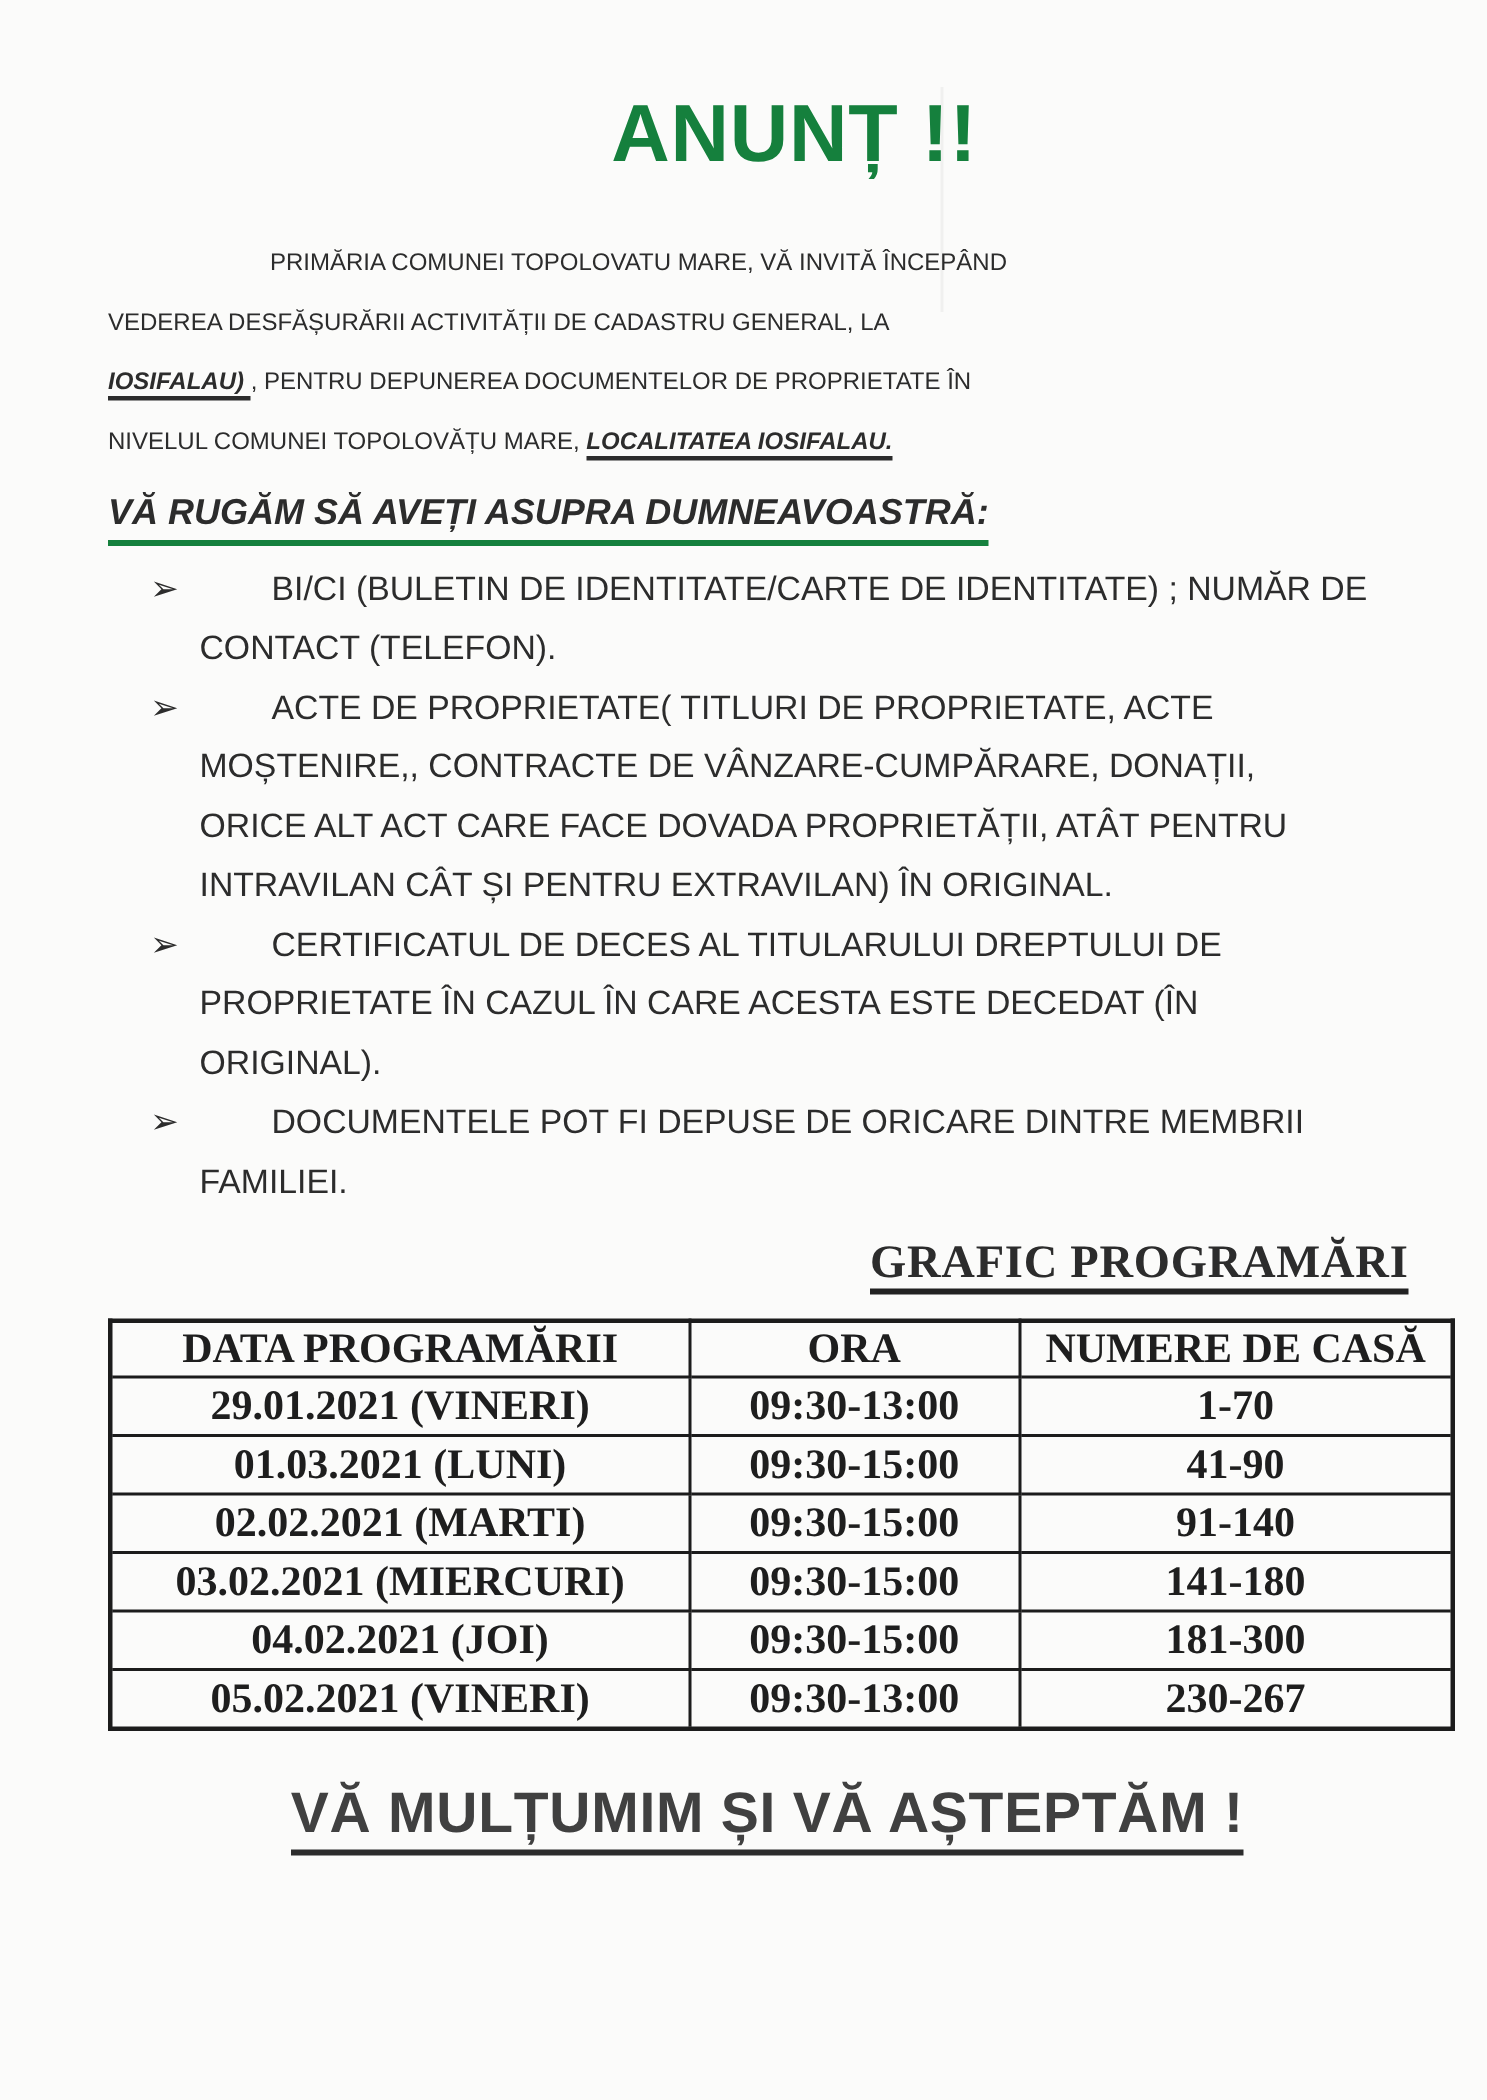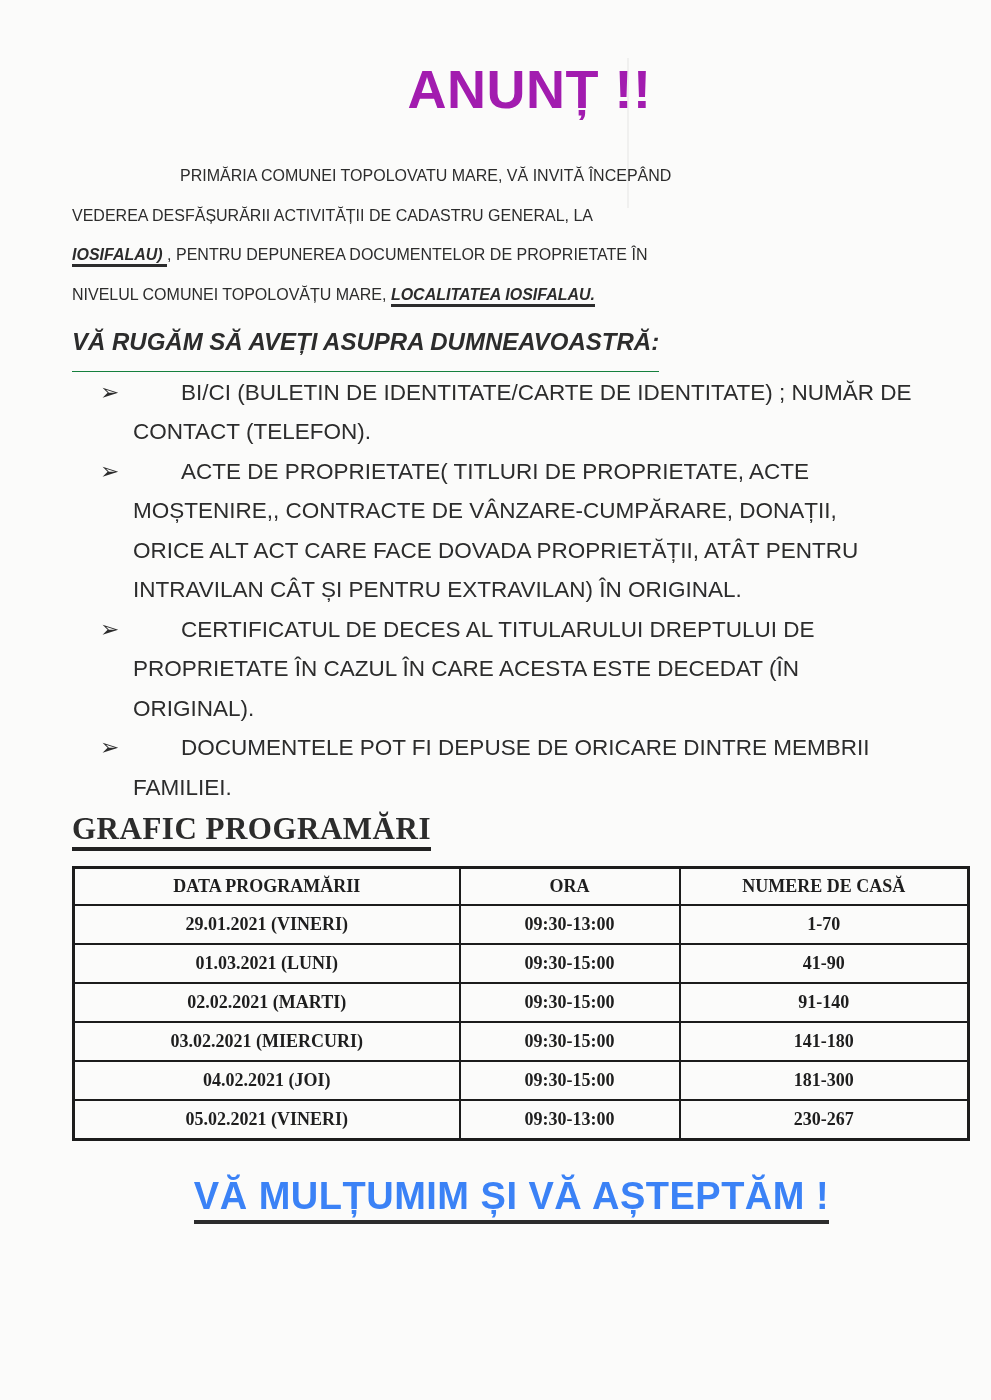--- a/index.html
+++ b/index.html
@@ -14,65 +14,65 @@
   .page { padding: 0 40px 0 72px; }
 
   
   .title {
     margin: 58px 0 0 0;
     font-size: 54px;
     line-height: 62px;
     font-weight: 700;
     text-align: center;
     transform: translateX(18px);
-    color: #a21caf;
+    color: #15803d;
     letter-spacing: 0.5px;
   }
 
   
   .intro { margin-top: 36px; font-size: 16px; line-height: 39.5px; }
   .intro-line { white-space: pre-wrap; }
   .intro-line.indent { text-indent: 108px; }
   .plain { font-weight: 400; }
   .biu {
     font-weight: 700;
     font-style: italic;
     border-bottom: 3px solid #2c2c2c;
     padding-bottom: 1px;
   }
 
   
   .req-heading { margin: 8px 0 0 0; font-size: 24px; line-height: 39.5px; font-weight: 700; font-style: italic; }
-  .req-heading .ul { border-bottom: 1px solid #15803d; padding-bottom: 16px; }
+  .req-heading .ul { border-bottom: 4px solid #15803d; padding-bottom: 5px; }
 
   
   .req-list { list-style: none; margin: 11px 0 0 0; padding: 0; font-size: 22.5px; line-height: 39.5px; }
   .req-list li { position: relative; padding-left: 61px; }
   .bullet { position: absolute; left: 28px; top: 0; font-size: 23px; color: #2c2c2c; }
   .item-text { white-space: pre-line; margin-left: 48px; }
 
   
-  .schedule-heading { margin: 0; text-align: left; line-height: 44px; font-weight: 700; }
+  .schedule-heading { margin: 12px; text-align: right; line-height: 44px; font-weight: 700; }
   .schedule-title {
     font-family: "Liberation Serif", serif;
     font-size: 31px; font-weight: 700;
     border-bottom: 4px solid #222;
     padding-bottom: 1px;
     letter-spacing: 0.5px;
   }
 
   
   table.schedule {
     border-collapse: collapse;
     margin-top: 11px;
     width: 895px;
     border: 3px solid #1c1c1c;
     font-family: "Liberation Serif", serif;
     font-weight: 700;
-    font-size: 18px;
+    font-size: 28px;
     color: #1e1e1e;
     table-layout: fixed;
   }
   table.schedule col.c1 { width: 386px; }
   table.schedule col.c2 { width: 220px; }
   table.schedule col.c3 { width: 289px; }
   table.schedule th, table.schedule td {
     border: 2px solid #1c1c1c;
     text-align: center;
     padding: 0;
@@ -80,21 +80,21 @@
   table.schedule th { height: 35px; }
   table.schedule td { height: 37px; }
 
   
   .closing-wrap { margin-top: 30px; text-align: center; line-height: 50px; }
   .closing {
     font-size: 38px; font-weight: 700;
     border-bottom: 4px solid #2c2c2c;
     padding-bottom: 3px;
     letter-spacing: 0.5px;
-    color: #3b82f6;
+    color: #404040;
   }
 
   
   .seam { position: absolute; left: 627px; top: 58px; width: 2px; height: 150px; background: rgba(0,0,0,0.045); }
 </style>
 </head>
 <body>
 
 <div class="seam"></div>
 

